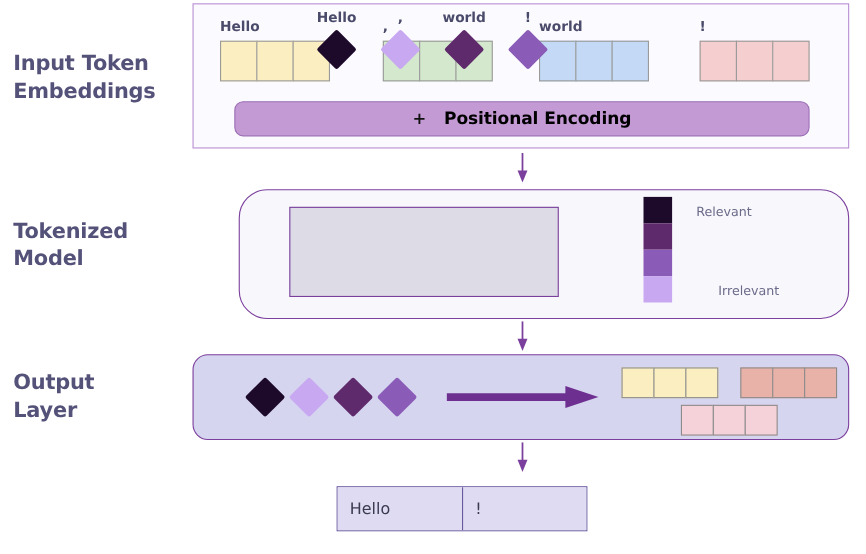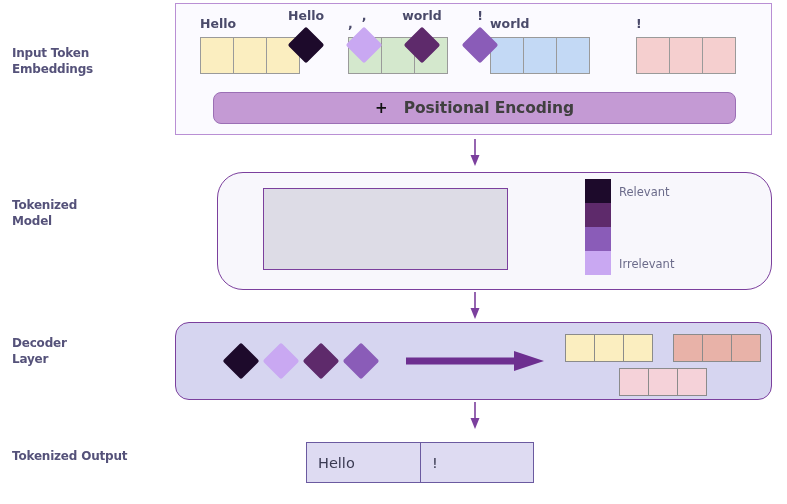--- a/index.html
+++ b/index.html
@@ -18,21 +18,21 @@
     position: absolute;
     left: 0; top: 0;
     width: 787px;
     height: 504px;
   }
   
   .row-label {
     position: absolute;
     font-family: "DejaVu Sans", sans-serif;
     font-weight: bold;
-    font-size: 12px;
+    font-size: 19px;
     line-height: 1.3;
     color: #55527a;
     letter-spacing: -0.2px;
     white-space: pre-line;
   }
   #label-input      { left: 12px;  top: 46px;  width: 160px; }
   #label-attention  { left: 12px;  top: 198px; width: 160px; }
   #label-decoder    { left: 12px;  top: 336px; width: 160px; }
   #label-output     { left: 12px;  top: 449px; width: 220px; }
 
@@ -101,21 +101,21 @@
   #pos-plus {
     font-size: 15px;
     font-weight: bold;
     color: #111111;
     margin-right: 16px;
     font-family: "DejaVu Sans", sans-serif;
   }
   #pos-text {
     font-size: 15.5px;
     font-weight: bold;
-    color: #404040;
+    color: #000000;
     font-family: "DejaVu Sans", sans-serif;
     letter-spacing: -0.1px;
   }
 
   
   .arrow-down {
     position: absolute;
     width: 12px;
     height: 28px;
   }
@@ -160,28 +160,28 @@
     left: 0; top: 0;
     width: 26px;
   }
   .legend-swatches .sw {
     width: 26px;
     height: 24px;
     display: block;
   }
   .legend-text {
     position: absolute;
-    left: 34px;
+    left: 48px;
     font-size: 11.5px;
     color: #6b6b8a;
     font-family: "DejaVu Sans", sans-serif;
     white-space: nowrap;
   }
   #legend-top { top: 6px; }
-  #legend-bottom { top: 78px; }
+  #legend-bottom { top: 78px; margin-left: 20px; }
 
   
   .dec-diamond {
     position: absolute;
     width: 26px;
     height: 26px;
     transform: rotate(45deg);
     border-radius: 2px;
   }
   #dec-arrow {
@@ -230,23 +230,22 @@
 </style>
 </head>
 <body>
 
 <div class="stage">
 
   <div class="row-label" id="label-input">Input Token
 Embeddings</div>
   <div class="row-label" id="label-attention">Tokenized
 Model</div>
-  <div class="row-label" id="label-decoder">Decoder
+  <div class="row-label" id="label-decoder">Output
 Layer</div>
-  <div class="row-label" id="label-output">Tokenized Output</div>
 
   <div class="panel" id="panel-input"></div>
   <div id="token-groups">
       <div class="tok-group" style="left: 200px; top: 16px;">
         <div class="tok-word">Hello</div>
         <div class="tok-cells">
           <div class="cell" style="background: rgb(251, 238, 192);"></div>
           <div class="cell" style="background: rgb(251, 238, 192);"></div>
           <div class="cell" style="background: rgb(251, 238, 192);"></div>
         </div>

